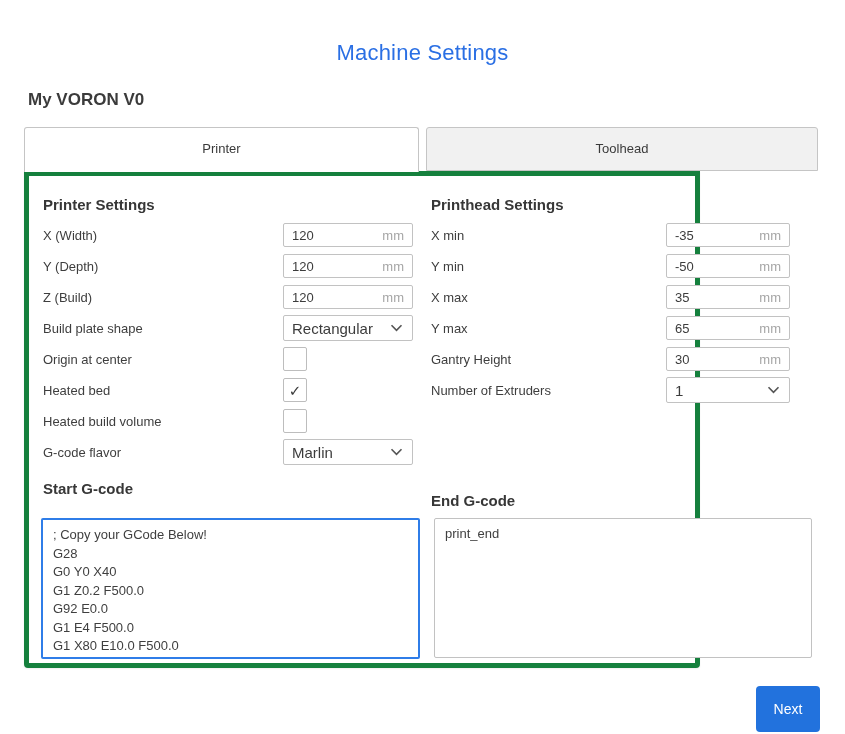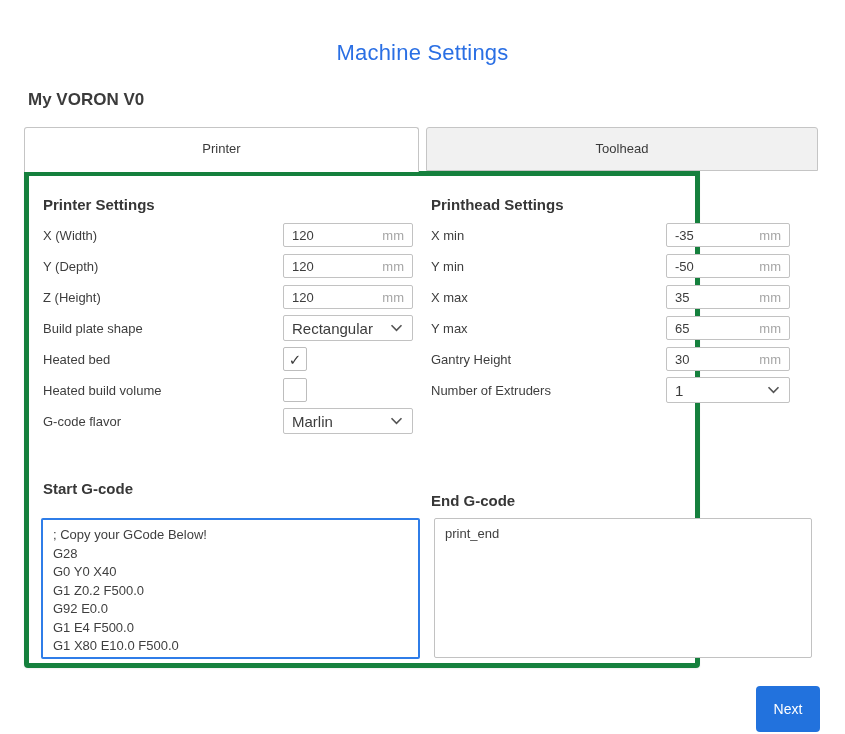--- a/index.html
+++ b/index.html
@@ -94,41 +94,51 @@
         <span class="lbl">Y (Depth)</span>
         <div class="ctrl">
             <div class="field">
           <input value="120" style="">
           <span class="unit">mm</span>
         </div>
           </div>
       </div>
 
       <div class="row">
-        <span class="lbl">Z (Height)</span>
+        <span class="lbl">Z (Build)</span>
         <div class="ctrl">
             <div class="field">
           <input value="120" style="">
           <span class="unit">mm</span>
         </div>
           </div>
       </div>
 
       <div class="row">
         <span class="lbl">Build plate shape</span>
         <div class="ctrl">
             <div class="select">
           <span class="sel-val">Rectangular</span>
           <svg class="chev" viewBox="0 0 12 8">
                 <path d="M1 1.2 L6 6.4 L11 1.2"></path>
               </svg>
         </div>
           </div>
       </div>
 
+      <div class="row">
+        <span class="lbl">Origin at center</span>
+        <div class="ctrl">
+            <div class="cbslot">
+          <div class="checkbox" data-checked="false">
+            <span class="check">✓</span>
+          </div>
+        </div>
+          </div>
+      </div>
 
       <div class="row">
         <span class="lbl">Heated bed</span>
         <div class="ctrl">
             <div class="cbslot">
           <div class="checkbox" data-checked="true">
             <span class="check">✓</span>
           </div>
         </div>
           </div>

